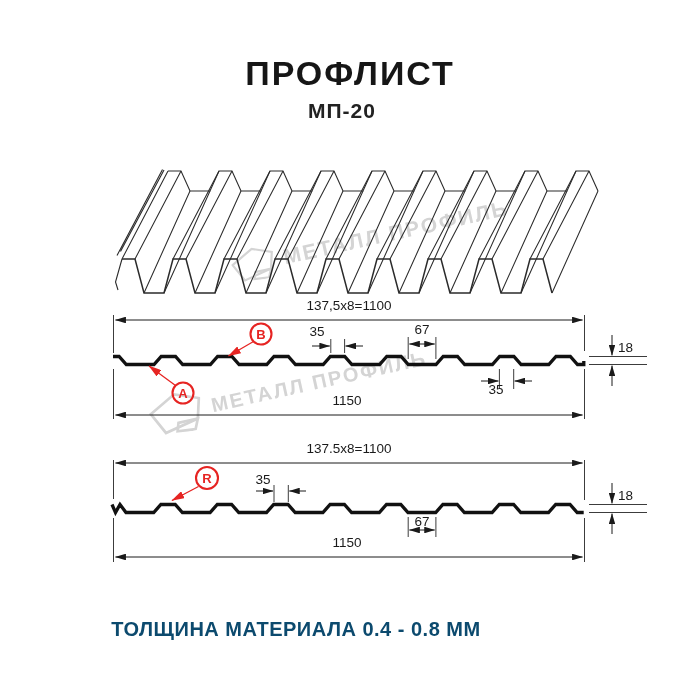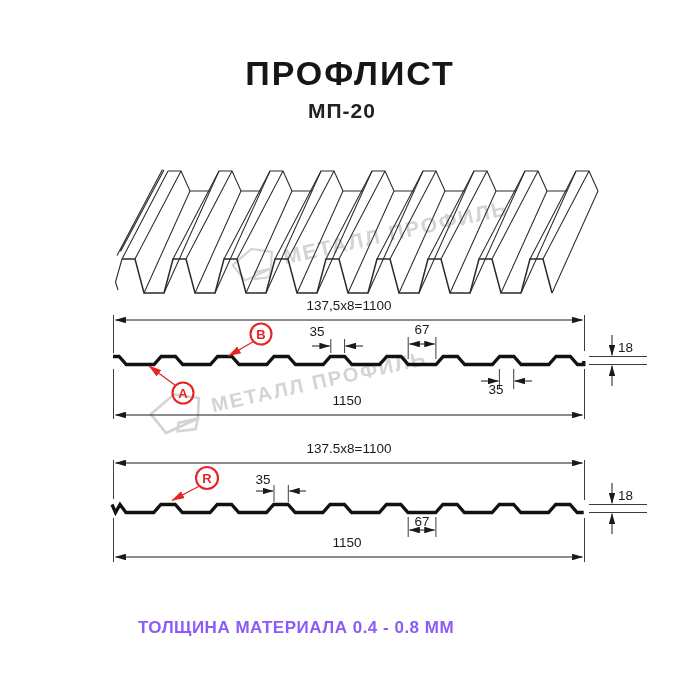--- a/index.html
+++ b/index.html
@@ -3,21 +3,21 @@
 <meta charset="utf-8">
 <style>
   html,body{margin:0;padding:0;background:#ffffff;}
   .page{position:relative;width:700px;height:700px;background:#ffffff;overflow:hidden;
         font-family:"Liberation Sans","DejaVu Sans",sans-serif;}
   .title{position:absolute;top:54px;left:0;width:700px;text-align:center;
          font-size:34px;font-weight:bold;letter-spacing:2px;color:#161616;z-index:3;}
   .subtitle{position:absolute;top:99px;left:0;width:684px;text-align:center;
          font-size:21px;font-weight:bold;letter-spacing:1px;color:#222222;z-index:3;}
   .footer{position:absolute;top:618px;left:0;width:592px;text-align:center;
-         font-size:17px;font-weight:bold;letter-spacing:0.5px;color:#8b5cf6;z-index:3;}
+         font-size:20px;font-weight:bold;letter-spacing:0.5px;color:#0c4a6e;z-index:3;}
   .wm{position:absolute;display:flex;align-items:center;gap:9px;color:#d4d4d4;
       font-weight:bold;white-space:nowrap;transform-origin:left center;z-index:1;}
   .wm .wmtext{letter-spacing:2px;}
   .wm1{left:232px;top:252px;transform:rotate(-12.5deg);font-size:21px;}
   .wm2{left:150px;top:398px;transform:rotate(-12.5deg);font-size:20px;}
   svg.plot{position:absolute;left:0;top:0;z-index:2;}
   svg text{font-family:"Liberation Sans","DejaVu Sans",sans-serif;fill:#1a1a1a;font-size:13.5px;}
   svg text.red{fill:#e62422;font-weight:bold;font-size:13px;}
   .thin{stroke:#3c3c3c;stroke-width:1;fill:none;}
   .dim{stroke:#1a1a1a;stroke-width:1;fill:none;}

